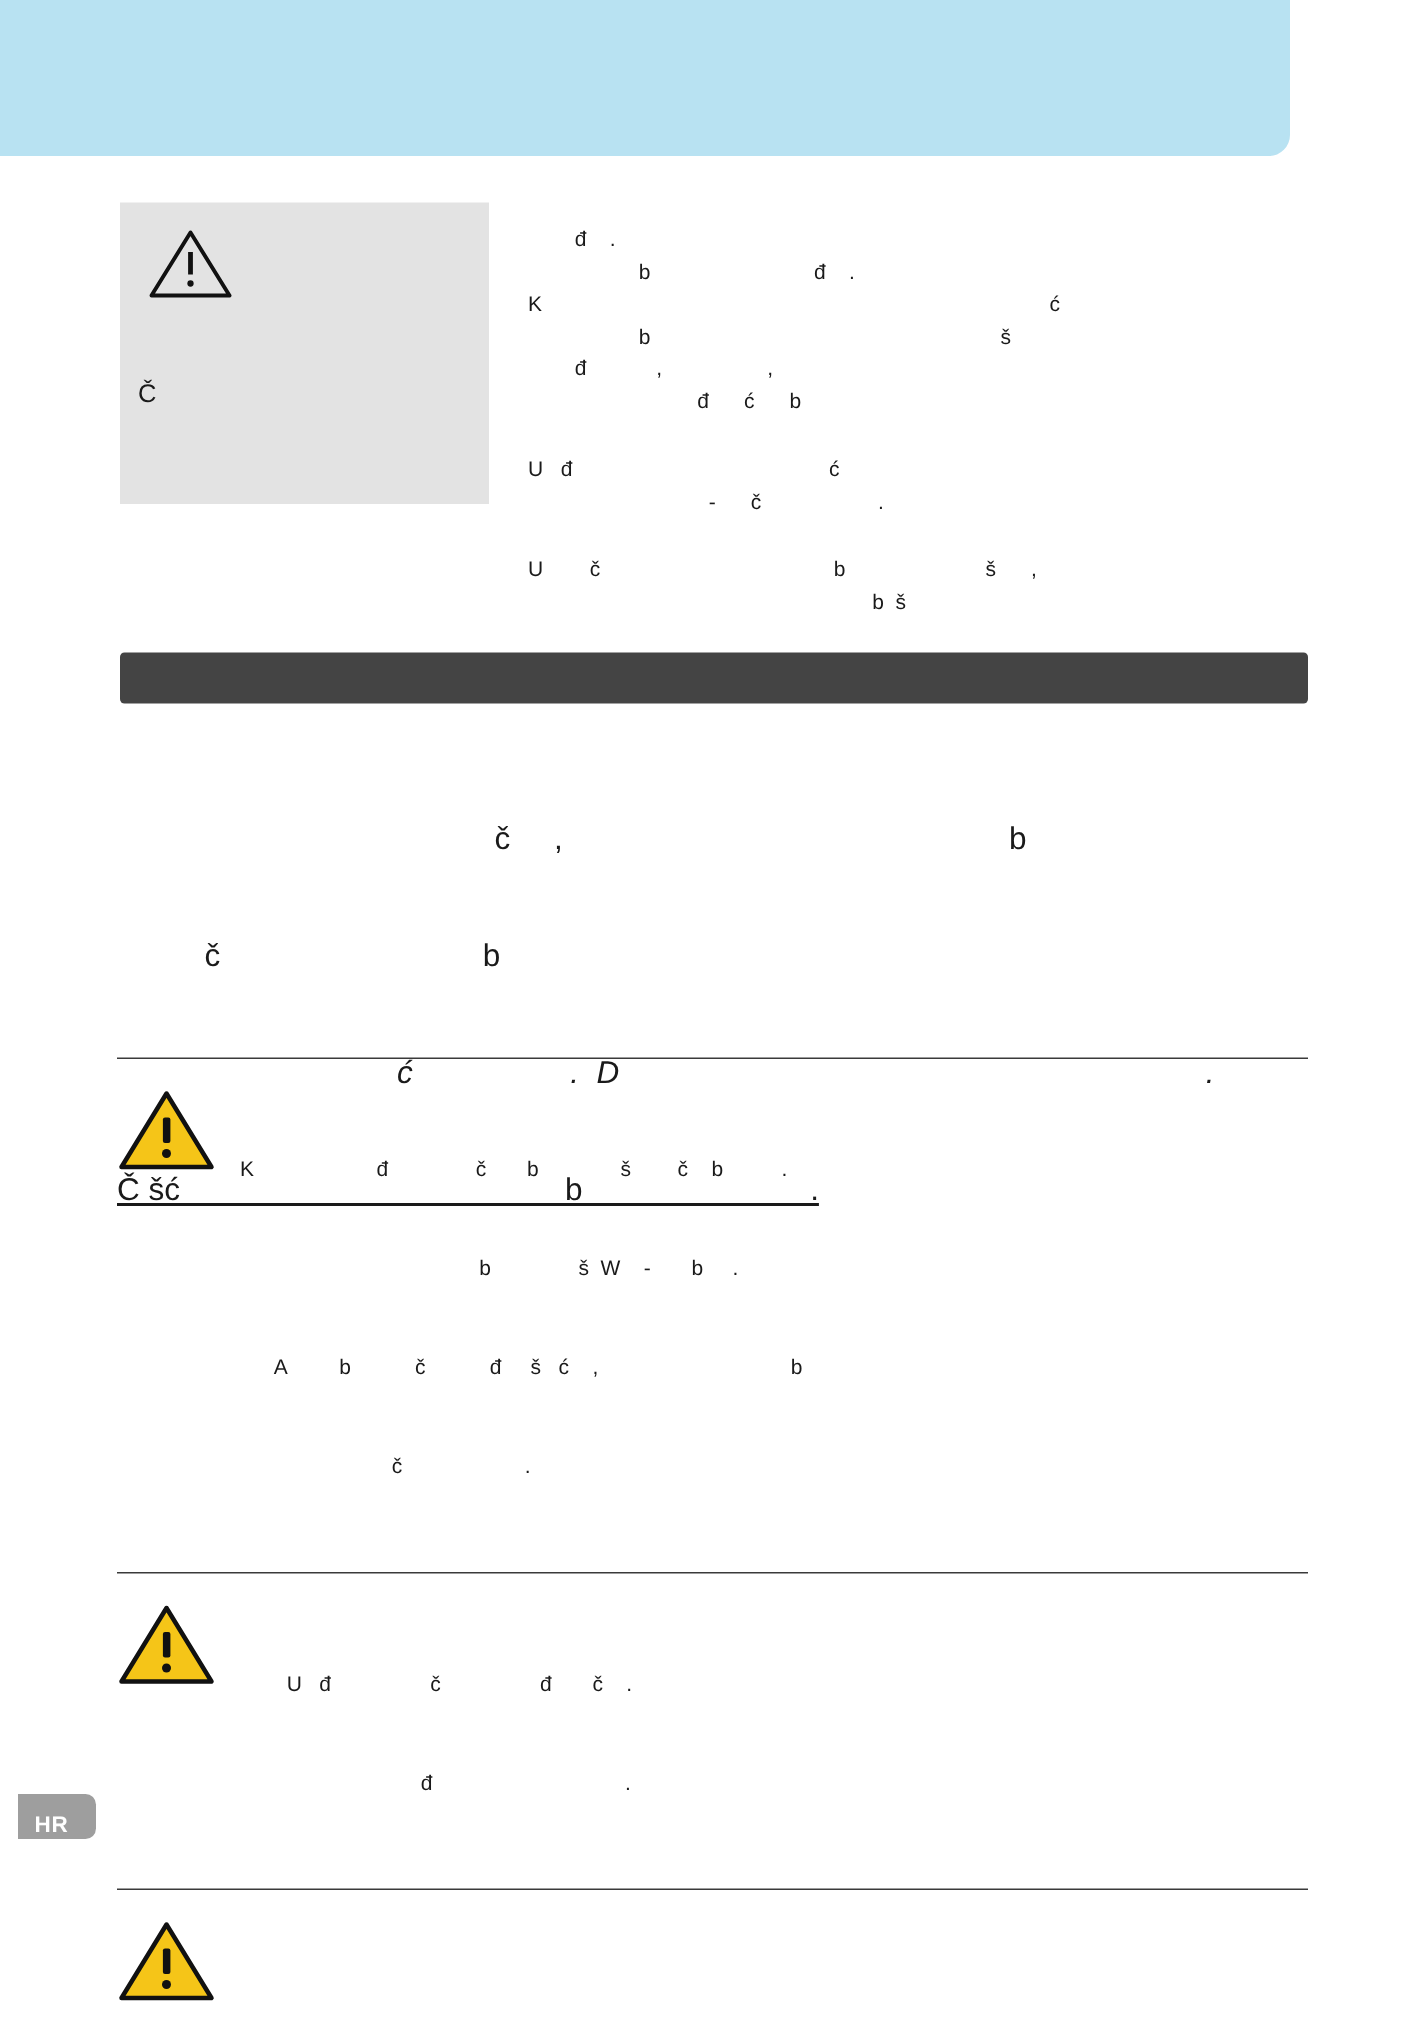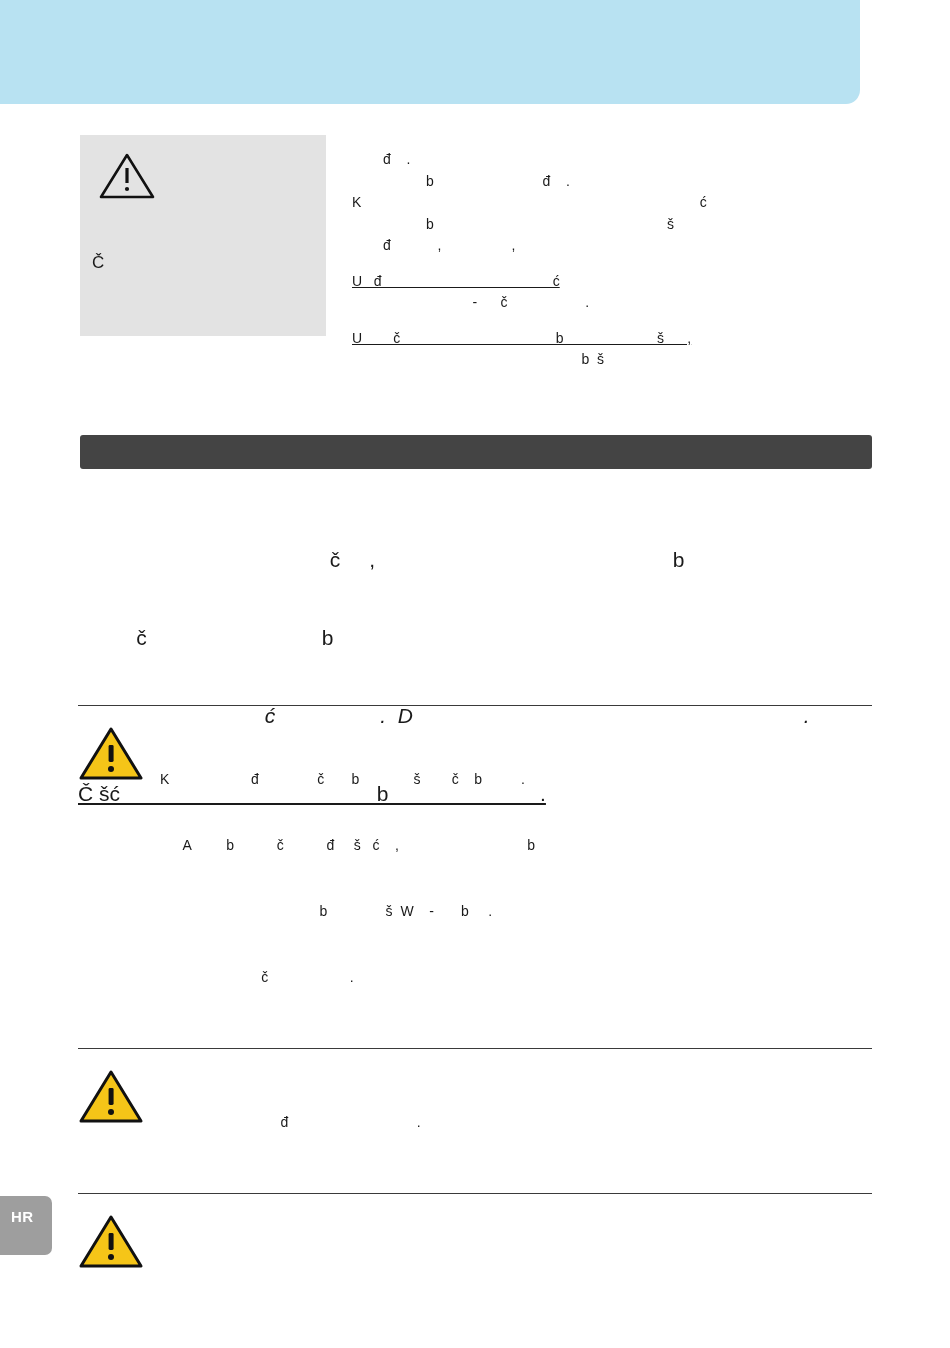--- a/index.html
+++ b/index.html
@@ -68,22 +68,21 @@
     top: 14px;
     width: 520px;
     font-size: 14px;
     line-height: 21.5px;
   }
   .notice-text p {
     margin: 0 0 0 0;
     white-space: pre;
   }
   .notice-text p.gap {
-    margin-top: 14px;
-    text-decoration: underline;
+    margin-top: 24px;
   }
 
   
   .dark-bar {
     position: absolute;
     left: 80px;
     top: 435px;
     width: 792px;
     height: 34px;
     background: #444444;
@@ -143,24 +142,24 @@
 
   .warn-row-1 { min-height: 110px; }
   .warn-row-2 { min-height: 80px; }
   .warn-row-3 { min-height: 175px; }
 
   .tri-yellow { width: 66px; height: 56px; display: block; }
 
   
   .hr-tab {
     position: absolute;
-    left: 0;
+    left: 12px;
     top: 1196px;
     width: 52px;
-    height: 59px;
+    height: 30px;
     background: #9e9e9e;
     border-top-right-radius: 7px;
     border-bottom-right-radius: 7px;
   }
   .hr-tab span {
     color: #ffffff;
     font-size: 15px;
     font-weight: bold;
     position: absolute;
     left: 11px;
@@ -185,20 +184,21 @@
     </span>
     <span class="grey-label">Č</span>
   </div>
 
   <div class="notice-text">
     <p>        đ    .</p>
     <p>                   b                            đ    .</p>
     <p>K                                                                                       ć</p>
     <p>                   b                                                            š</p>
     <p>        đ            ,                  ,</p>
+    <p>                             đ      ć      b</p>
     <p class="gap">U   đ                                            ć</p>
     <p>                               -      č                    .</p>
     <p class="gap">U        č                                        b                        š      ,</p>
     <p>                                                           b  š</p>
   </div>
 </div>
 
 <div class="dark-bar">
   <span class="bar-title"></span>
 </div>
@@ -215,35 +215,36 @@
   <div class="warn-row warn-row-1">
     <div class="warn-icon-wrap">
       <svg class="tri-yellow" viewBox="0 0 66 56" xmlns="http://www.w3.org/2000/svg">
         <path d="M33 3 L63 52 L3 52 Z" fill="#f5c518" stroke="#111111" stroke-width="3" stroke-linejoin="round"></path>
         <rect x="30.6" y="19" width="5" height="17" rx="1.4" fill="#111111"></rect>
         <circle cx="33" cy="43" r="3" fill="#111111"></circle>
       </svg>
     </div>
     <div class="warn-body">
       <p>K                     đ               č       b              š        č    b          .</p>
+      <p>                                         b               š  W    -       b     .</p>
       <p>      A         b           č           đ     š   ć    ,                                 b</p>
-      <p>                                         b               š  W    -       b     .</p>
       <p>                          č                     .                                   </p>
     </div>
   </div>
 
   <div class="warn-row warn-row-2">
     <div class="warn-icon-wrap">
       <svg class="tri-yellow" viewBox="0 0 66 56" xmlns="http://www.w3.org/2000/svg">
         <path d="M33 3 L63 52 L3 52 Z" fill="#f5c518" stroke="#111111" stroke-width="3" stroke-linejoin="round"></path>
         <rect x="30.6" y="19" width="5" height="17" rx="1.4" fill="#111111"></rect>
         <circle cx="33" cy="43" r="3" fill="#111111"></circle>
       </svg>
     </div>
     <div class="warn-body">
+      <p>        U   đ                 č                 đ       č    .</p>
       <p>                               đ                                 .</p>
     </div>
   </div>
 
   <div class="warn-row warn-row-3 last">
     <div class="warn-icon-wrap">
       <svg class="tri-yellow" viewBox="0 0 66 56" xmlns="http://www.w3.org/2000/svg">
         <path d="M33 3 L63 52 L3 52 Z" fill="#f5c518" stroke="#111111" stroke-width="3" stroke-linejoin="round"></path>
         <rect x="30.6" y="19" width="5" height="17" rx="1.4" fill="#111111"></rect>
         <circle cx="33" cy="43" r="3" fill="#111111"></circle>

